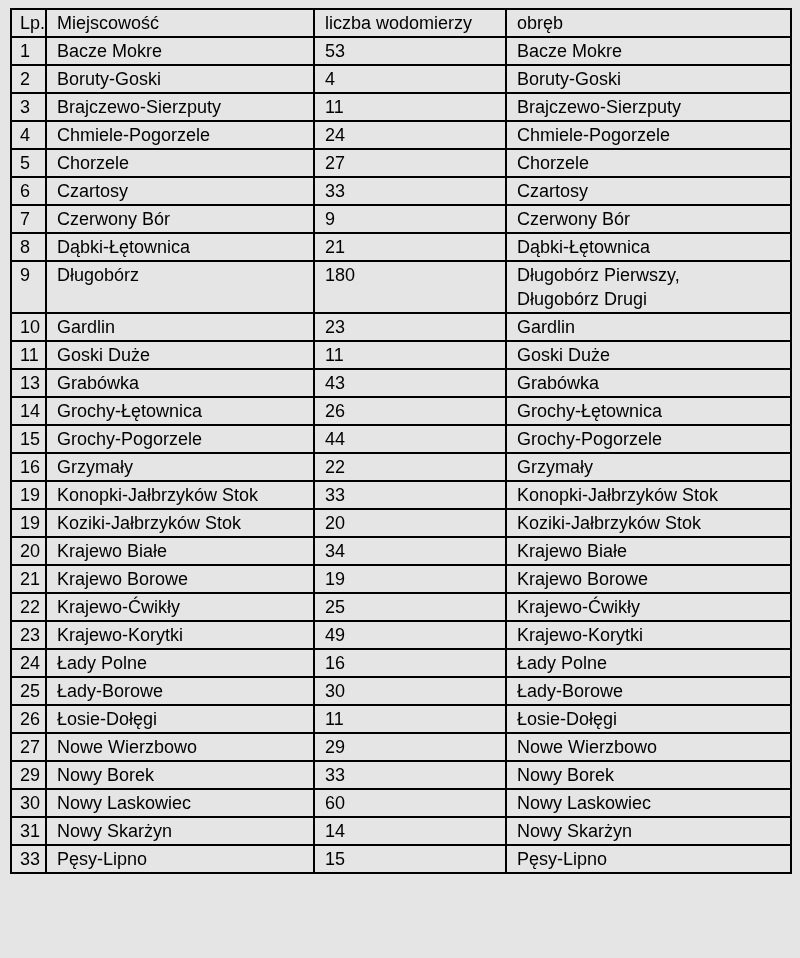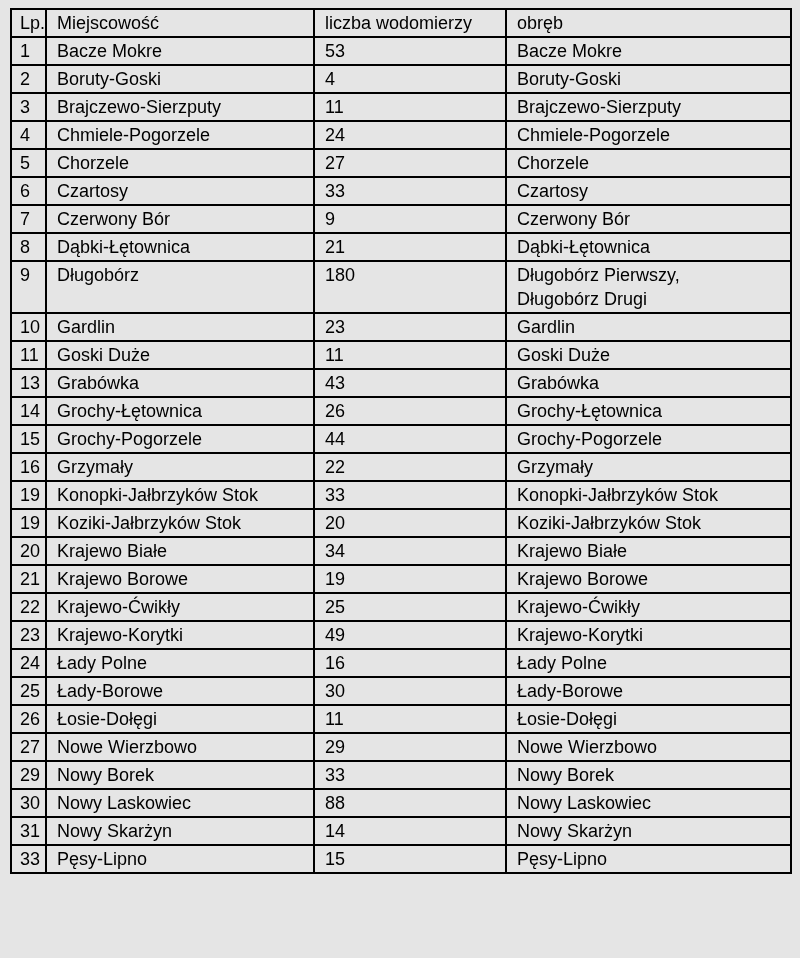--- a/index.html
+++ b/index.html
@@ -220,21 +220,21 @@
         </tr>
         <tr>
           <td class="col-lp">29</td>
           <td class="col-miejscowosc">Nowy Borek</td>
           <td class="col-liczba">33</td>
           <td class="col-obreb">Nowy Borek</td>
         </tr>
         <tr>
           <td class="col-lp">30</td>
           <td class="col-miejscowosc">Nowy Laskowiec</td>
-          <td class="col-liczba">88</td>
+          <td class="col-liczba">60</td>
           <td class="col-obreb">Nowy Laskowiec</td>
         </tr>
         <tr>
           <td class="col-lp">31</td>
           <td class="col-miejscowosc">Nowy Skarżyn</td>
           <td class="col-liczba">14</td>
           <td class="col-obreb">Nowy Skarżyn</td>
         </tr>
         <tr>
           <td class="col-lp">33</td>

